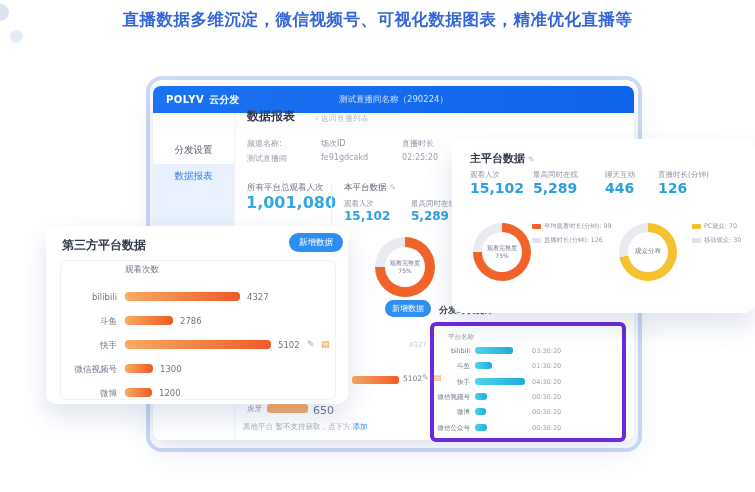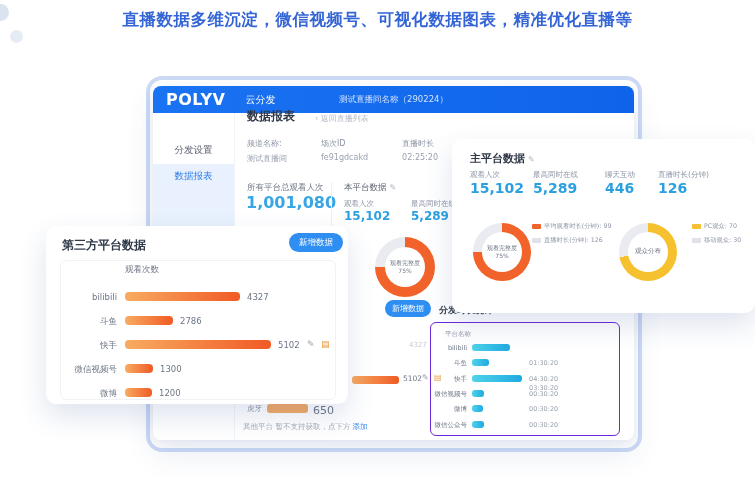--- a/index.html
+++ b/index.html
@@ -12,22 +12,22 @@
   
   .headline{position:absolute;top:9px;left:0;right:0;text-align:center;font-size:16.5px;
             font-weight:600;color:#3465d6;letter-spacing:.5px;}
   
   .frame{position:absolute;left:146px;top:76px;width:488px;height:368px;border:4px solid #ccdaf6;border-radius:16px;}
   
   .dash{position:absolute;left:153px;top:86px;width:481px;height:354px;background:#fff;border-radius:8px;
         box-shadow:0 14px 30px rgba(40,70,140,.10),0 2px 8px rgba(40,70,140,.06);}
   .dash-header{position:absolute;left:0;top:0;right:0;height:27px;background:linear-gradient(90deg,#1a73f2,#0f63ea);
         border-radius:8px 8px 0 0;display:flex;align-items:center;padding:0 13px;box-sizing:border-box;}
-  .logo{color:#fff;font-size:16px;font-weight:800;letter-spacing:.5px;z-index:2;}
-  .logo-suffix{color:#fff;font-size:10px;margin-left:20px;font-weight:400;z-index:2;}
+  .logo{color:#fff;font-size:10px;font-weight:800;letter-spacing:.5px;z-index:2;}
+  .logo-suffix{color:#fff;font-size:10px;margin-left:5px;font-weight:700;z-index:2;}
   .room-title{position:absolute;left:0;right:0;text-align:center;color:#d3e3fd;font-size:8.5px;}
   
   .sidebar{position:absolute;left:0;top:27px;width:81px;bottom:0;background:#fff;border-right:1px solid #f1f3f7;border-radius:0 0 0 8px;}
   .side-item1{position:absolute;top:25px;left:0;width:100%;height:24px;display:flex;align-items:center;justify-content:center;
         font-size:9.5px;color:#5a6270;}
   .side-active{position:absolute;top:51px;left:0;width:100%;height:130px;background:#e8f1fd;}
   .side-active-label{display:flex;align-items:center;justify-content:center;height:24px;font-size:9.5px;color:#2e7ce8;}
   
   .c-title{position:absolute;left:94px;top:22px;font-size:12px;font-weight:700;color:#2f3848;}
   .c-sub{position:absolute;left:162px;top:27px;font-size:8px;color:#b3b9c5;}
@@ -45,21 +45,21 @@
   .donut{position:absolute;border-radius:50%;}
   .donut::after{content:"";position:absolute;inset:9px;background:#fff;border-radius:50%;}
   .donut-c{position:absolute;inset:0;display:flex;flex-direction:column;align-items:center;justify-content:center;
         font-size:6px;color:#6f7888;z-index:2;text-align:center;line-height:1.4;}
   .mini-donut{left:222px;top:151px;width:60px;height:60px;}
   .mini-donut::after{inset:10px;}
   
   .pill{background:#2f8ef2;color:#fff;display:flex;align-items:center;justify-content:center;border-radius:10px;}
   .dur-pill{position:absolute;left:232px;top:214px;width:46px;height:17px;font-size:8px;}
   .dur-title{position:absolute;left:286px;top:218px;font-size:9px;font-weight:600;color:#3a4350;}
-  .teal-box{position:absolute;left:277px;top:236px;width:188px;height:112px;border:1px solid #6d28d9;border-radius:6px;}
+  .teal-box{position:absolute;left:277px;top:236px;width:188px;height:112px;border:4px solid #6d28d9;border-radius:6px;}
   .teal-title{position:absolute;left:14px;top:7px;font-size:6.5px;color:#8d95a5;}
   
   .brow{position:absolute;left:0;width:100%;height:12px;}
   .blab{position:absolute;left:0;top:1px;text-align:right;color:#6d7685;white-space:nowrap;}
   .bbar{position:absolute;top:1px;border-radius:4px;}
   .bbar.orange{background:linear-gradient(90deg,#f8ab61,#f05a25);}
   .bbar.teal{background:linear-gradient(90deg,#4fd4e8,#1fa9e2);border-radius:3px;}
   .bval{position:absolute;top:1px;color:#6d7685;white-space:nowrap;}
   .bicon{position:absolute;top:0;font-size:9px;}
   .bicon.pen{color:#9aa1ad;}
@@ -160,21 +160,21 @@
 
     <div class="pill dur-pill">新增数据</div>
     <div class="dur-title">分发时长统计</div>
 
     <div class="teal-box">
       <div class="teal-title">平台名称</div>
       <div id="teal-rows">
           <div class="brow" style="top: 20px;">
             <span class="blab" style="width: 36px;">bilibili</span>
             <span class="bbar teal" style="left: 41px; width: 38px; height: 7px;"></span>
-            <span class="bval" style="left: 98px; margin-top: 40px;">03:30:20</span>
+            <span class="bval" style="left: 98px;">03:30:20</span>
           </div>
           <div class="brow" style="top: 35.3px;">
             <span class="blab" style="width: 36px;">斗鱼</span>
             <span class="bbar teal" style="left: 41px; width: 17px; height: 7px;"></span>
             <span class="bval" style="left: 98px;">01:30:20</span>
           </div>
           <div class="brow" style="top: 50.6px;">
             <span class="blab" style="width: 36px;">快手</span>
             <span class="bbar teal" style="left: 41px; width: 50px; height: 7px;"></span>
             <span class="bval" style="left: 98px;">04:30:20</span>

